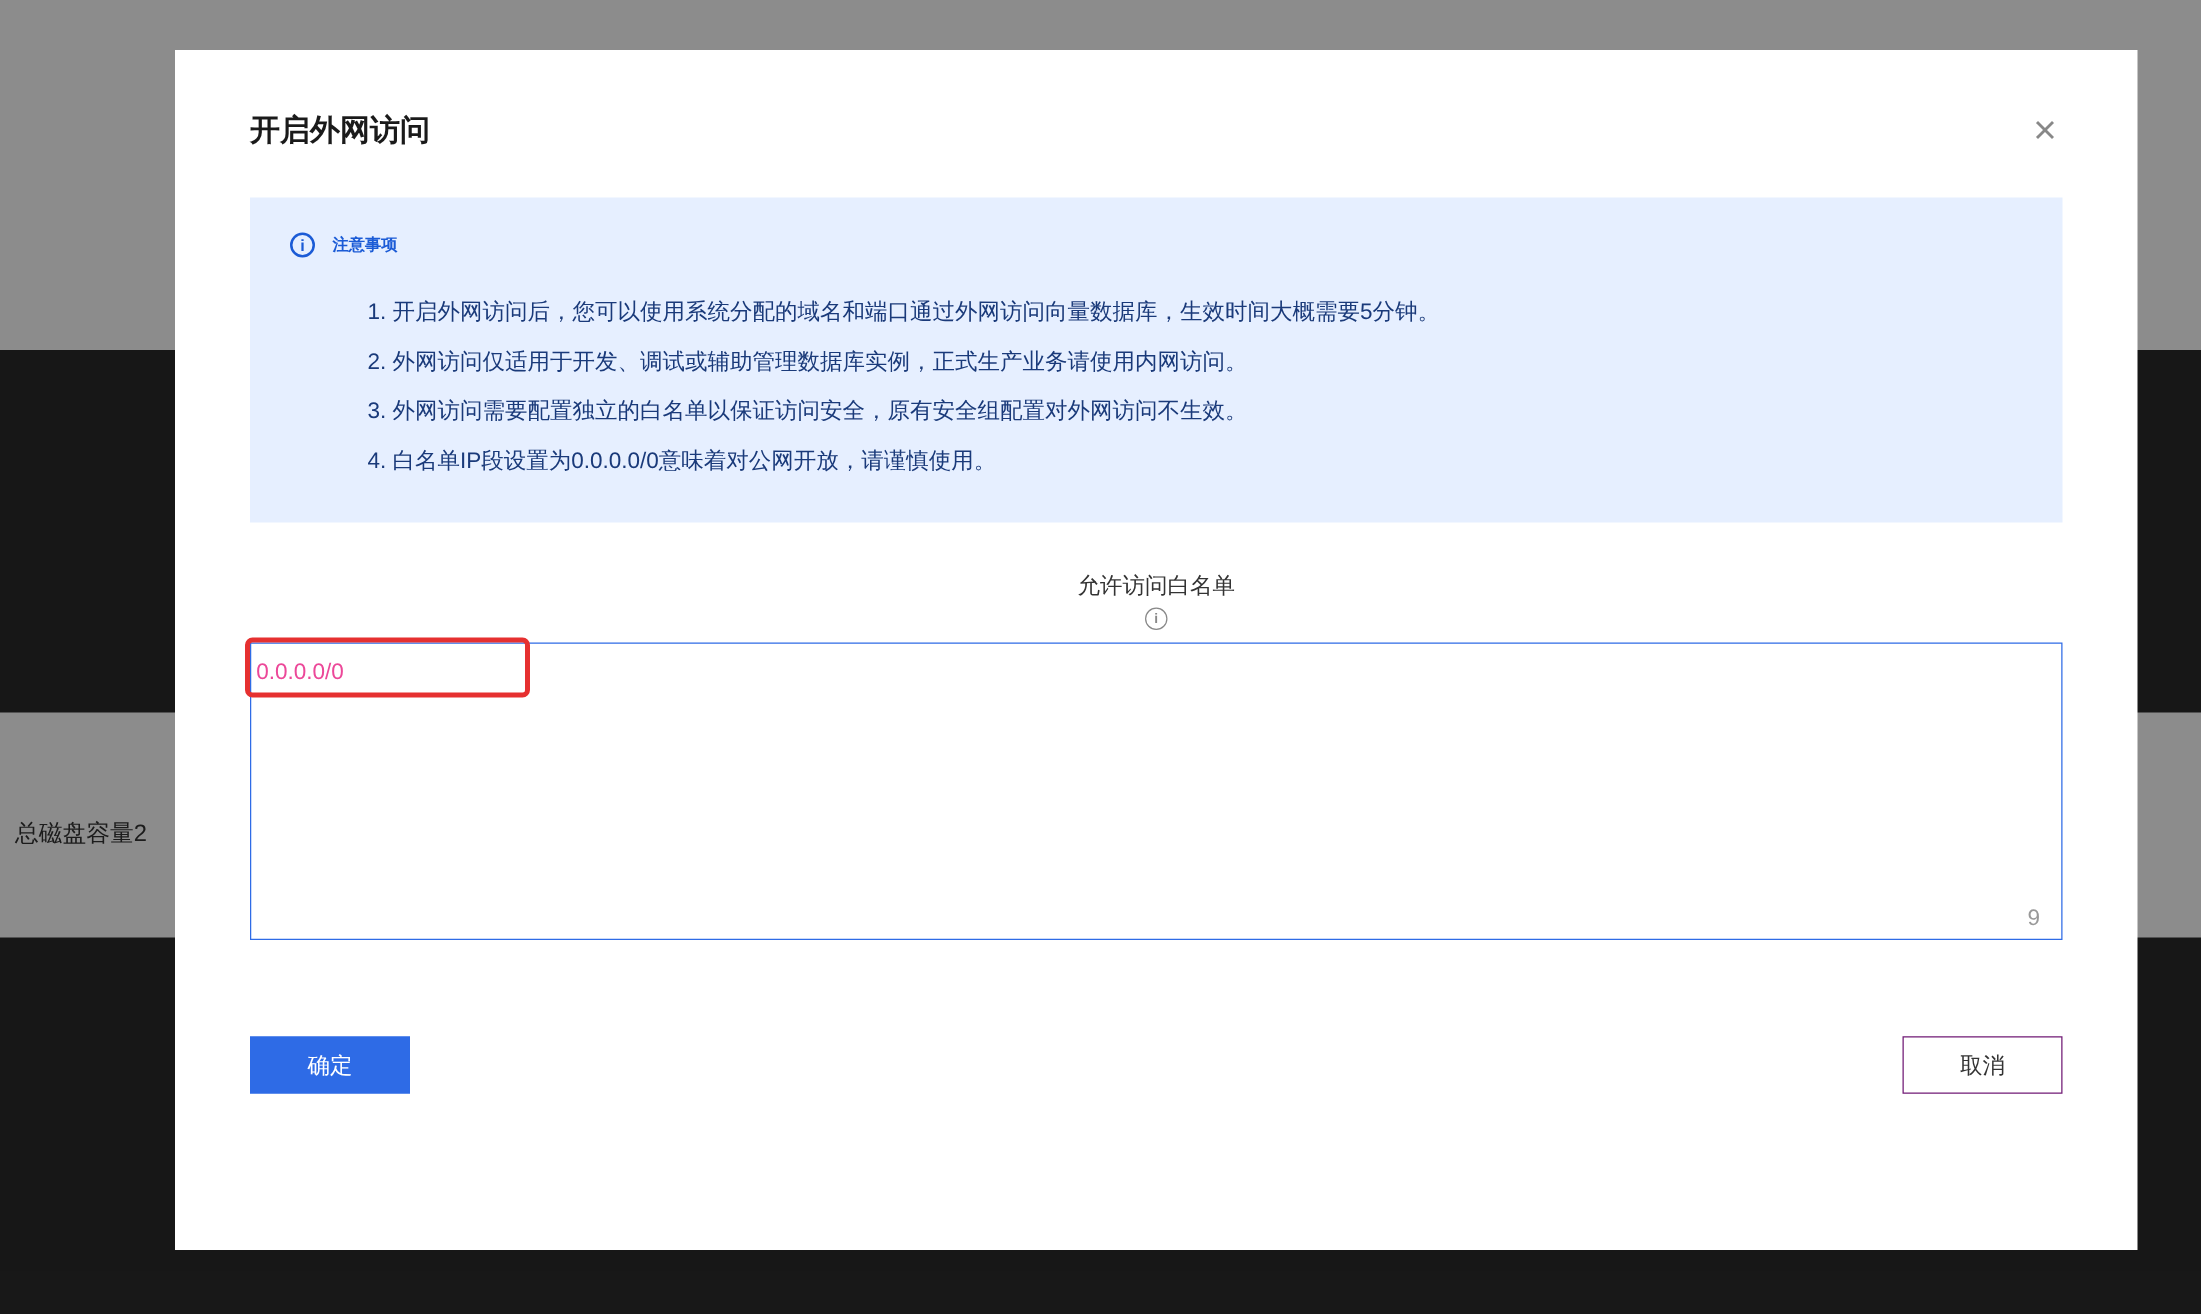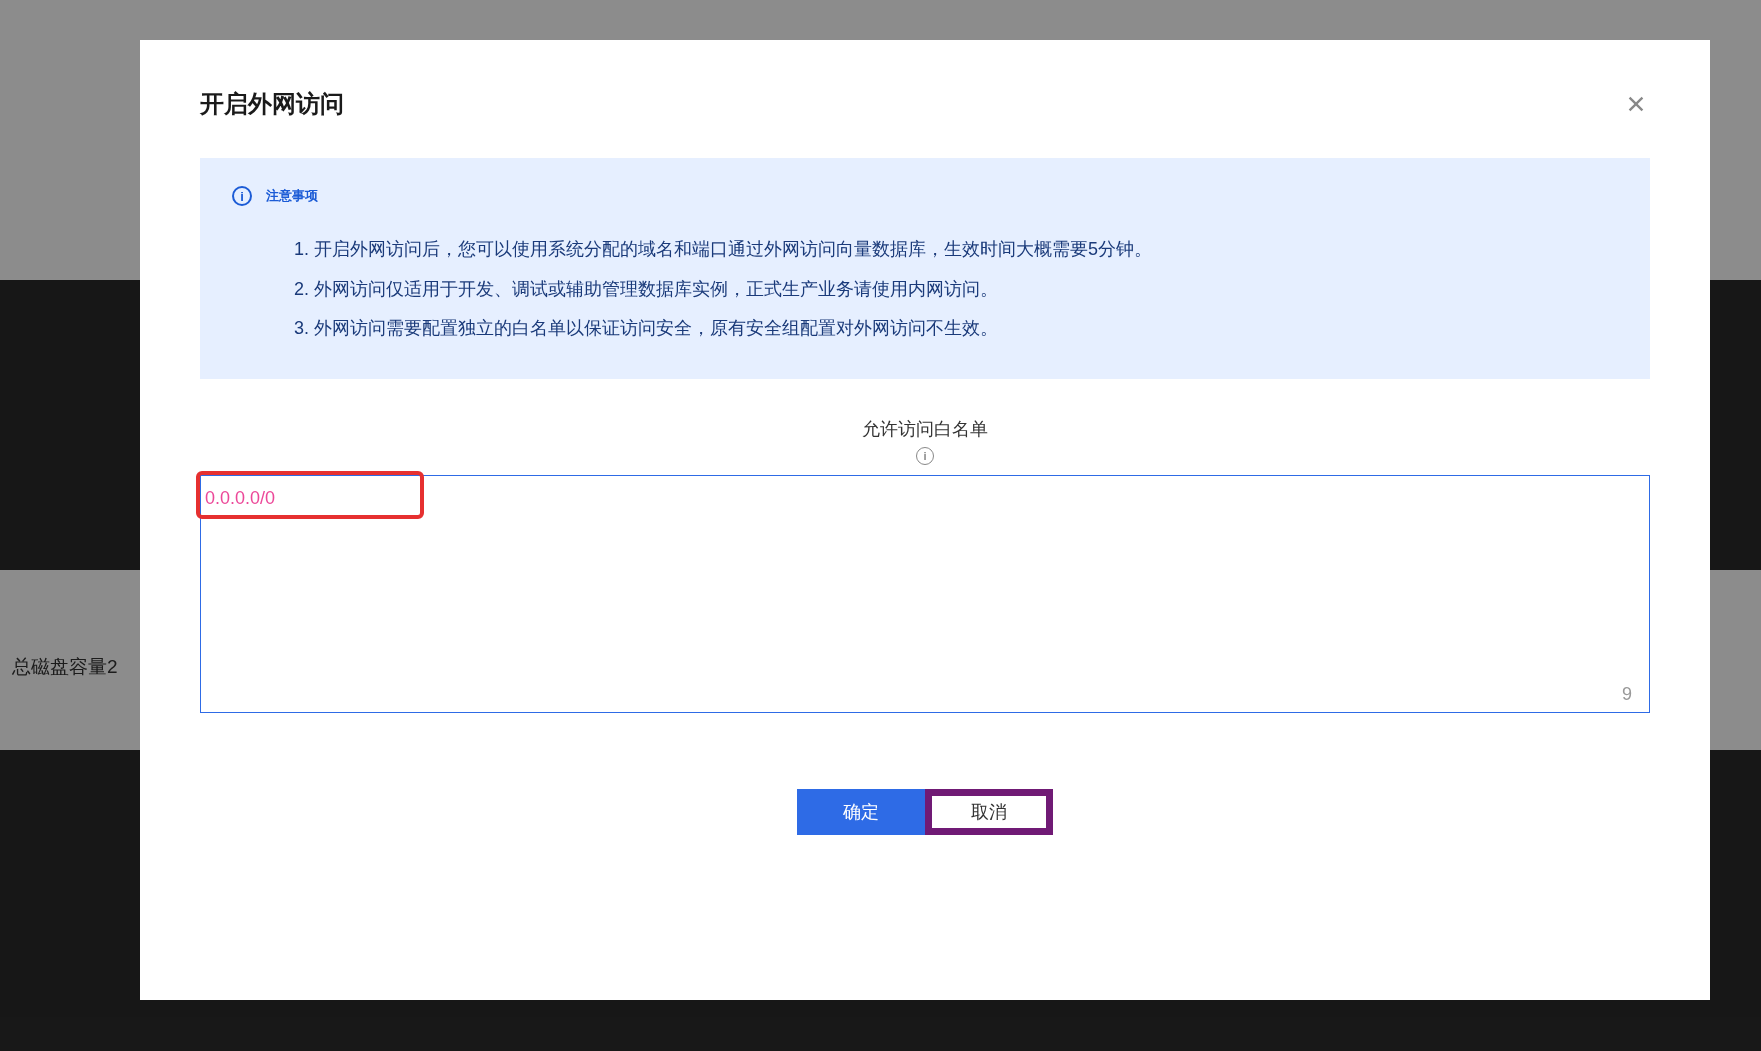--- a/index.html
+++ b/index.html
@@ -211,21 +211,21 @@
     .char-count {
       position: absolute;
       right: 18px;
       bottom: 12px;
       color: #999;
       font-size: 18px;
     }
     
     .modal-footer {
       display: flex;
-      justify-content: center;
+      justify-content: space-between;
       margin-top: 72px;
     }
     
     .btn {
       min-width: 128px;
       height: 46px;
       font-size: 18px;
       border: none;
       cursor: pointer;
       display: flex;
@@ -234,21 +234,21 @@
     }
     
     .btn-primary {
       background: #2e6be6;
       color: #fff;
     }
     
     .btn-secondary {
       background: #fff;
       color: #333;
-      border: 7px solid #701a75;
+      border: 1px solid #701a75;
     }
   </style>
 </head>
 <body>
 
 <div class="bg-white-band bg-band-top"></div>
 <div class="bg-white-band bg-band-mid"></div>
 
 <span class="bg-label bg-label-billing">计费模式</span>
 <span class="bg-label bg-label-billing-value">包年包月</span>
@@ -270,20 +270,21 @@
 
   <div class="notice-box">
     <div class="notice-header">
       <span class="info-icon">i</span>
       <span class="notice-title">注意事项</span>
     </div>
     <ul class="notice-list">
       <li class="notice-item">1. 开启外网访问后，您可以使用系统分配的域名和端口通过外网访问向量数据库，生效时间大概需要5分钟。</li>
       <li class="notice-item">2. 外网访问仅适用于开发、调试或辅助管理数据库实例，正式生产业务请使用内网访问。</li>
       <li class="notice-item">3. 外网访问需要配置独立的白名单以保证访问安全，原有安全组配置对外网访问不生效。</li>
+      <li class="notice-item">4. 白名单IP段设置为0.0.0.0/0意味着对公网开放，请谨慎使用。</li>
     </ul>
   </div>
 
   <div class="field-label-row">
     <span class="field-label">允许访问白名单</span>
     <span class="field-info-icon">i</span>
   </div>
 
   <div class="textarea-wrapper">
     <textarea class="whitelist-textarea" style="">0.0.0.0/0</textarea>

